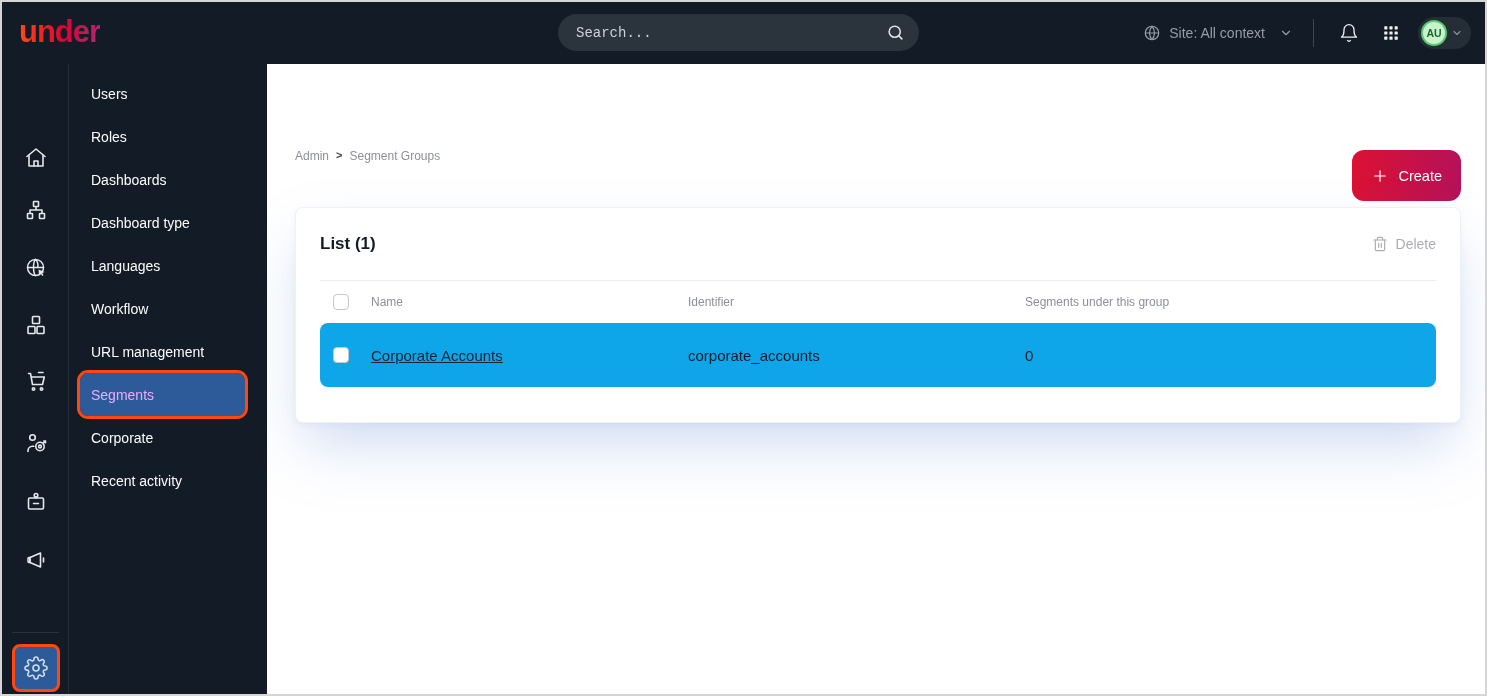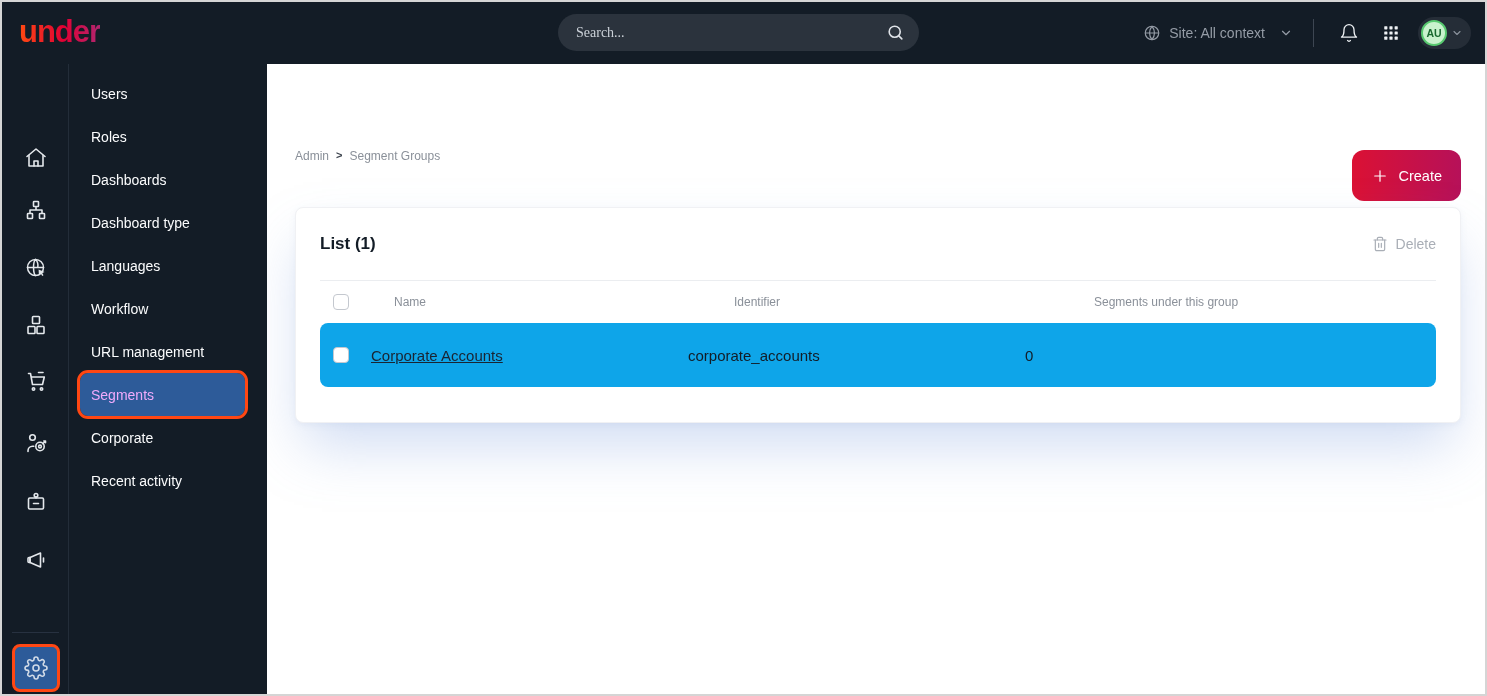--- a/index.html
+++ b/index.html
@@ -28,21 +28,21 @@
       -webkit-text-fill-color: transparent;
     }
   }
   .searchbar {
     position: absolute; left: 556px; top: 12px; width: 361px; height: 37px;
     background: #2b333d; border-radius: 19px;
     display: flex; align-items: center; padding: 0 14px 0 18px;
   }
   .searchbar input {
     flex: 1; background: transparent; border: none; outline: none;
-    color: #e8ebef; font-size: 14px; font-family: Liberation Serif, serif;
+    color: #e8ebef; font-size: 14px; font-family: Liberation Mono, monospace;
   }
   .searchbar input::placeholder { color: #ccd2d9; opacity: 1; }
   .search-icon { color: #dfe3e8; display: flex; }
   .topbar-right {
     position: absolute; right: 14px; top: 0; height: 62px;
     display: flex; align-items: center; gap: 12px;
   }
   .site-context {
     display: flex; align-items: center; gap: 8px;
     color: #959ca6; font-size: 14px; cursor: pointer;
@@ -132,21 +132,21 @@
     display: flex; align-items: center; gap: 8px;
     background: none; border: none; font-family: inherit;
     color: #a9aeb6; font-size: 14px; cursor: pointer;
   }
   .card-divider { border-top: 1px solid #ebedf0; margin: 0 24px; }
   .table { padding: 0 24px; }
   .thead-row, .trow {
     display: grid; grid-template-columns: 38px 317px 337px 1fr;
     align-items: center; padding-left: 13px;
   }
-  .thead-row { height: 42px; color: #8a9099; font-size: 12px; gap: 23px; }
+  .thead-row { height: 42px; color: #8a9099; font-size: 12px; }
   .trow {
     height: 64px; background: #0ea5e9; border-radius: 8px;
     font-size: 15px; color: #131c26;
   }
   .row-link { color: #1a2432; text-decoration: underline; cursor: pointer; }
   .cbx {
     appearance: none; -webkit-appearance: none;
     width: 16px; height: 16px; background: #ffffff;
     border: 1px solid #c4c8cf; border-radius: 4px; cursor: pointer; display: block;
   }

